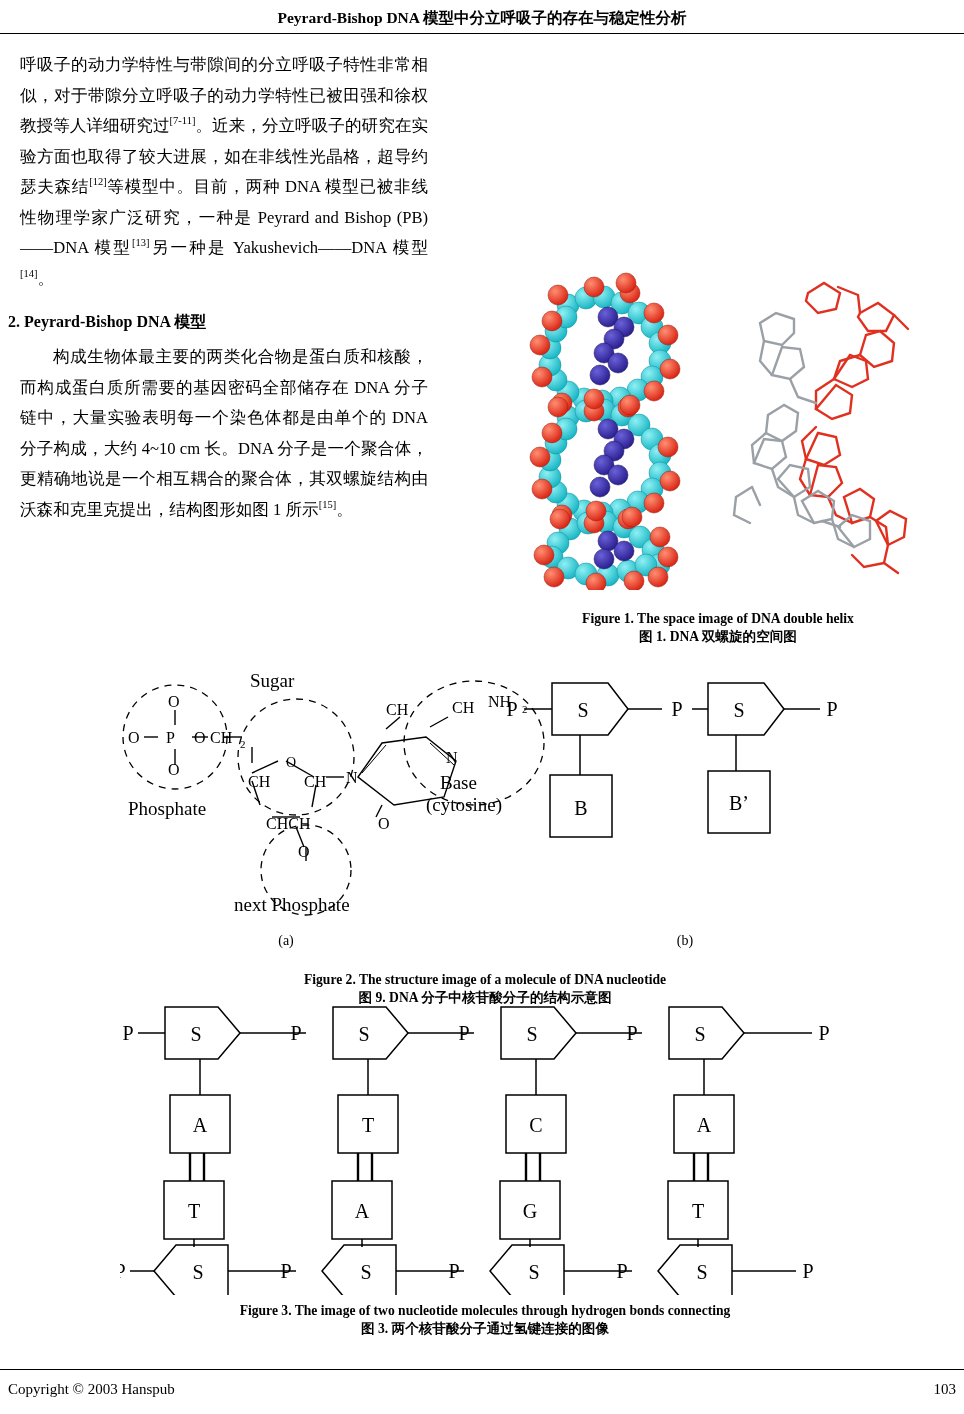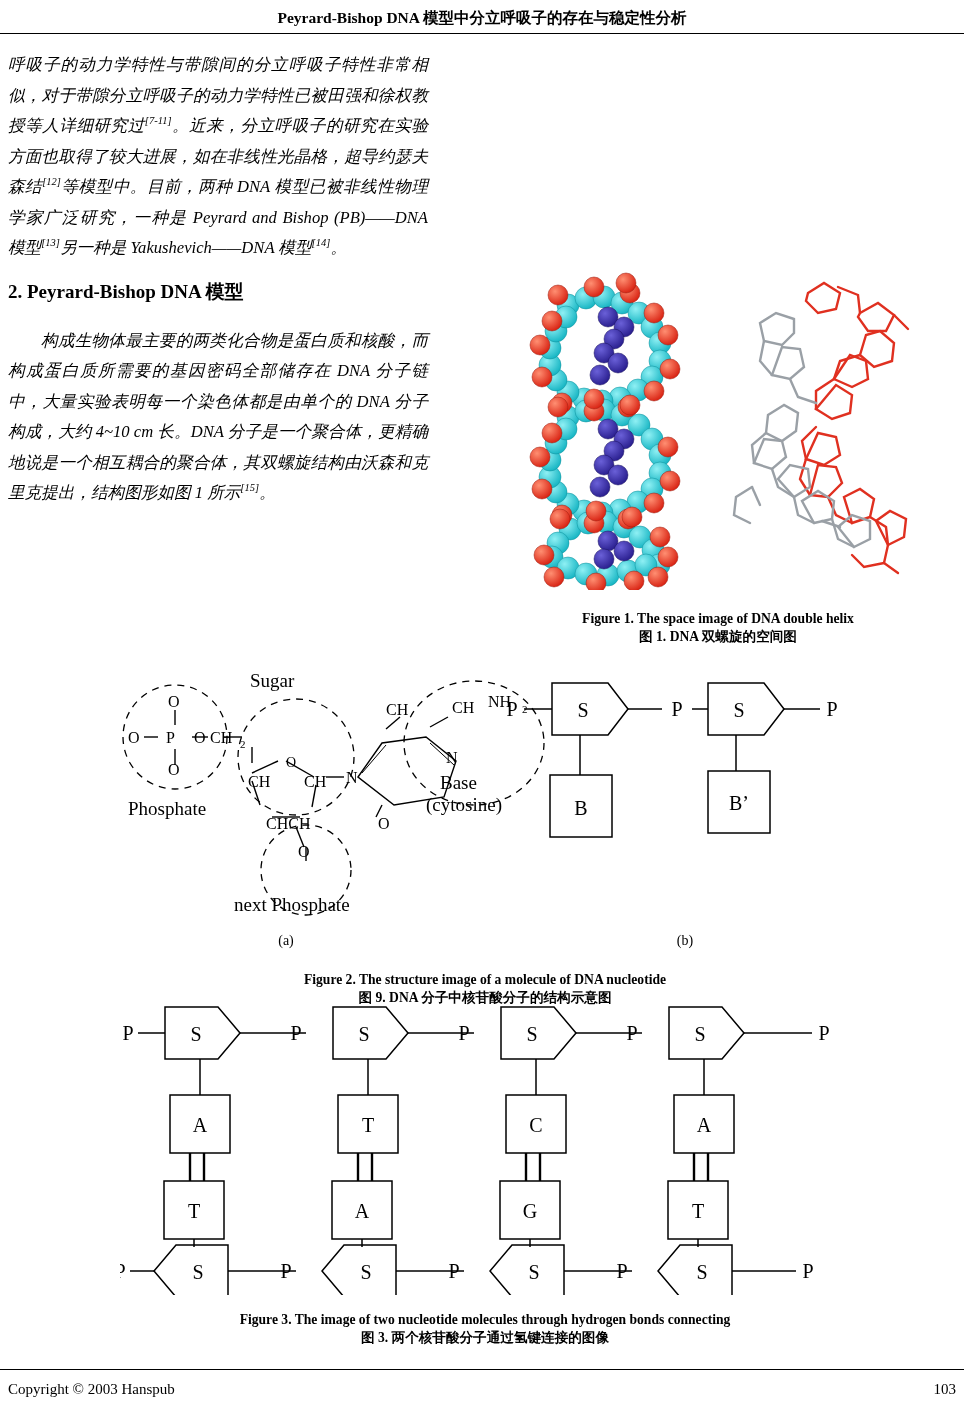--- a/index.html
+++ b/index.html
@@ -33,27 +33,27 @@
   .col {
     position: absolute;
     top: 50px;
     width: 420px;
     font-size: 16.6px;
     line-height: 30.5px;
     text-align: justify;
   }
   .col-left { left: 8px; }
   .col-right { left: 508px; }
-  .p { margin: 0 0 0 0; font-style: italic; }
+  .p { margin: 0 0 0 12px; }
   .indent { text-indent: 33px; }
   sup { font-size: 10.5px; vertical-align: super; line-height: 0; }
   h2.section {
-    font-size: 19px;
+    font-size: 16px;
     font-weight: bold;
-    margin: 14px 0 20px 0;
+    margin: 14px 0 6px 0;
     line-height: 28px;
   }
   .figblock { position: absolute; }
   .figcap {
     text-align: center;
     font-size: 13.6px;
     font-weight: bold;
     line-height: 18px;
     font-family: "Liberation Serif", serif;
   }
@@ -457,21 +457,21 @@
         <text x="334" y="293">P</text>
         <text x="502" y="293">P</text>
         <text x="688" y="293">P</text>
 
         <text x="78" y="294">S</text>
         <text x="246" y="294">S</text>
         <text x="414" y="294">S</text>
         <text x="582" y="294">S</text>
       </g>
     </svg>
-    <div class="figcap" style="margin-top:16px;">Figure 3. The image of two nucleotide molecules through hydrogen bonds connecting</div>
+    <div class="figcap" style="margin-top:7px;">Figure 3. The image of two nucleotide molecules through hydrogen bonds connecting</div>
     <div class="figcap">图 3.  两个核苷酸分子通过氢键连接的图像</div>
   </div>
 
   <div class="footer-rule"></div>
   <div class="footer">
     <span>Copyright © 2003 Hanspub</span>
     <span class="right">103</span>
   </div>
 
 </div>

